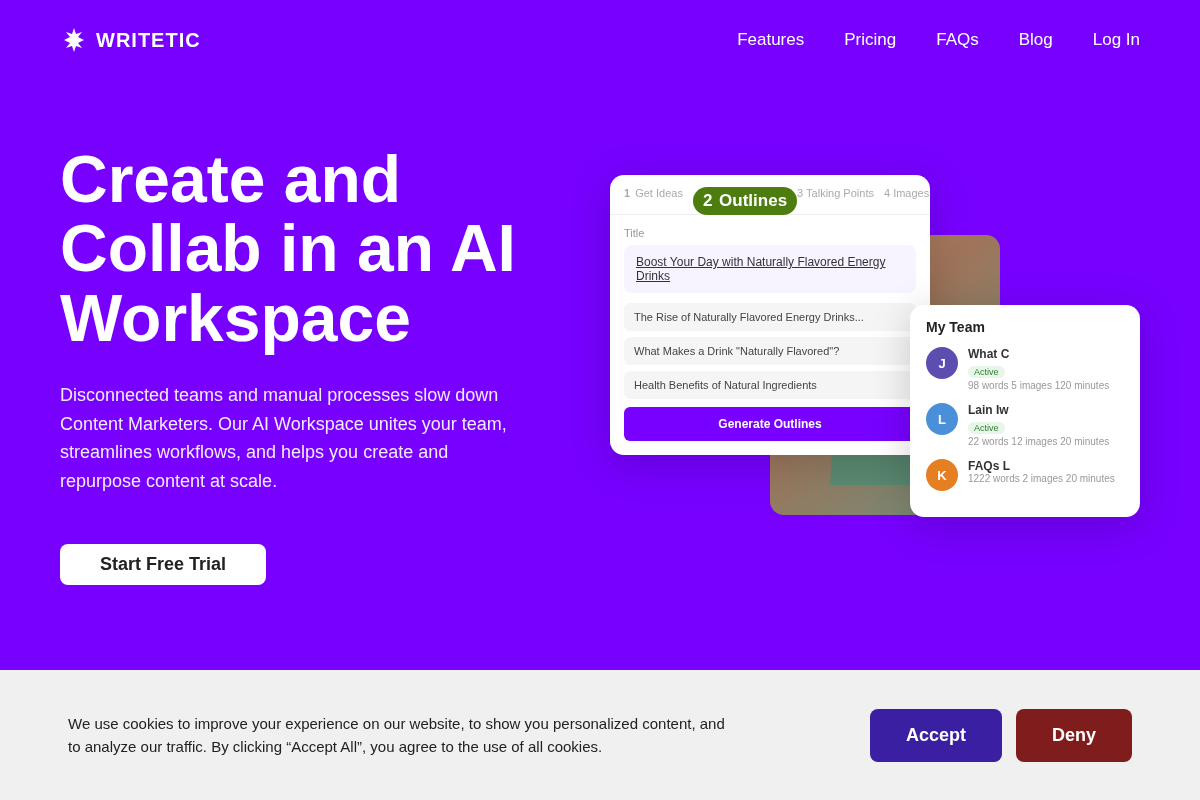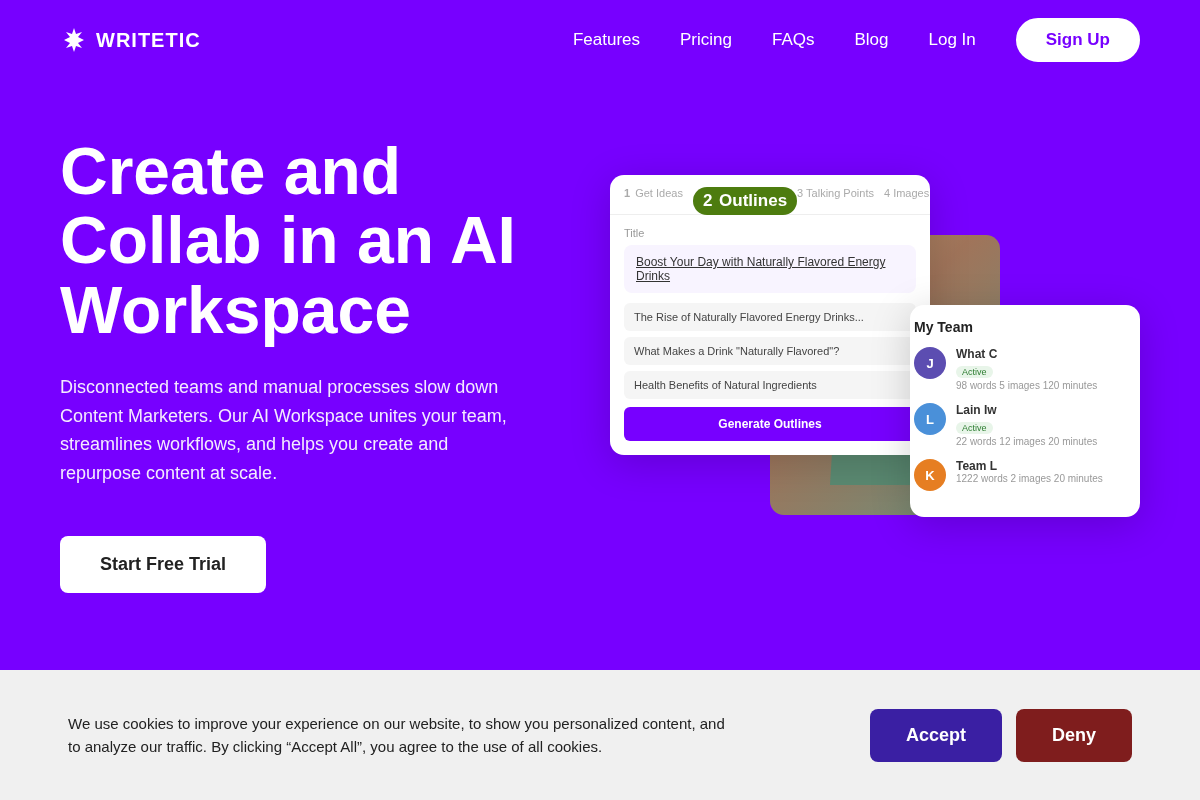--- a/index.html
+++ b/index.html
@@ -23,21 +23,21 @@
 
     
     .hero {
       display: flex; align-items: center; justify-content: space-between;
       padding: 40px 60px 60px 60px; background: #7700ff; min-height: 590px;
     }
     .hero-left { max-width: 520px; }
     .hero-title { font-size: 66px; font-weight: 800; color: white; line-height: 1.05; margin-bottom: 28px; }
     .hero-desc { font-size: 18px; color: rgba(255,255,255,0.92); line-height: 1.6; margin-bottom: 48px; max-width: 460px; }
     .hero-cta {
-      background: white; color: #222; border: none; padding: 18px 40px;
+      background: white; color: #222; border: none; padding: 10px 40px;
       border-radius: 8px; font-size: 18px; font-weight: 700; cursor: pointer;
     }
 
     
     .hero-right { position: relative; width: 530px; height: 380px; flex-shrink: 0; }
 
     
     .mockup-card {
       position: absolute; top: 0; left: 0;
       background: white; border-radius: 14px; width: 320px; padding: 0 0 14px 0;
@@ -66,21 +66,21 @@
     }
     .mockup-generate-btn {
       background: #7700ff; color: white; border: none; border-radius: 6px;
       padding: 10px 0; width: calc(100% - 28px); margin: 8px 14px 0 14px;
       font-size: 12px; font-weight: 600; cursor: pointer; display: block;
     }
 
     
     .team-card {
       position: absolute; top: 130px; right: 0;
-      background: white; border-radius: 14px; width: 230px; padding: 14px 4px;
+      background: white; border-radius: 14px; width: 230px; padding: 14px 16px;
       box-shadow: 0 8px 40px rgba(0,0,0,0.18);
     }
     .team-title { font-size: 14px; font-weight: 700; color: #222; margin-bottom: 12px; }
     .team-member { display: flex; align-items: flex-start; gap: 10px; margin-bottom: 12px; }
     .avatar {
       width: 32px; height: 32px; border-radius: 50%; background: #ddd;
       flex-shrink: 0; display: flex; align-items: center; justify-content: center;
       font-size: 13px; font-weight: 700; color: white;
     }
     .avatar-john { background: #5c4db1; }
@@ -134,21 +134,20 @@
       <path d="M14 2 L16 8 L22 6 L18 11 L24 14 L18 17 L22 22 L16 20 L14 26 L12 20 L6 22 L10 17 L4 14 L10 11 L6 6 L12 8 Z" fill="white"></path>
     </svg>
     <span>WRITETIC</span>
   </div>
   <div class="nav-links">
     <a class="nav-link" href="#">Features</a>
     <a class="nav-link" href="#">Pricing</a>
     <a class="nav-link" href="#">FAQs</a>
     <a class="nav-link" href="#">Blog</a>
     <a class="nav-login nav-link" href="#">Log In</a>
-    <a class="nav-signup" href="#">Sign Up</a>
   </div>
 </nav>
 
 <div class="hero">
   <div class="hero-left">
     <h1 class="hero-title">Create and Collab in an AI Workspace</h1>
     <p class="hero-desc">Disconnected teams and manual processes slow down Content Marketers. Our AI Workspace unites your team, streamlines workflows, and helps you create and repurpose content at scale.</p>
     <button class="hero-cta">Start Free Trial</button>
   </div>
 
@@ -207,21 +206,21 @@
         <div>
           <div class="member-name">Lain Iw</div>
           <span class="member-badge">Active</span>
           <div class="member-stats">22 words  12 images  20 minutes</div>
         </div>
       </div>
 
       <div class="team-member">
         <div class="avatar avatar-kate">K</div>
         <div>
-          <div class="member-name">Team L</div>
+          <div class="member-name">FAQs L</div>
           <div class="member-stats">1222 words  2 images  20 minutes</div>
         </div>
       </div>
     </div>
   </div>
 </div>
 
 <div class="cookie-banner">
   <div class="cookie-text">
     <span>We use cookies to improve your experience on our website, to show you personalized content, and</span><br>

